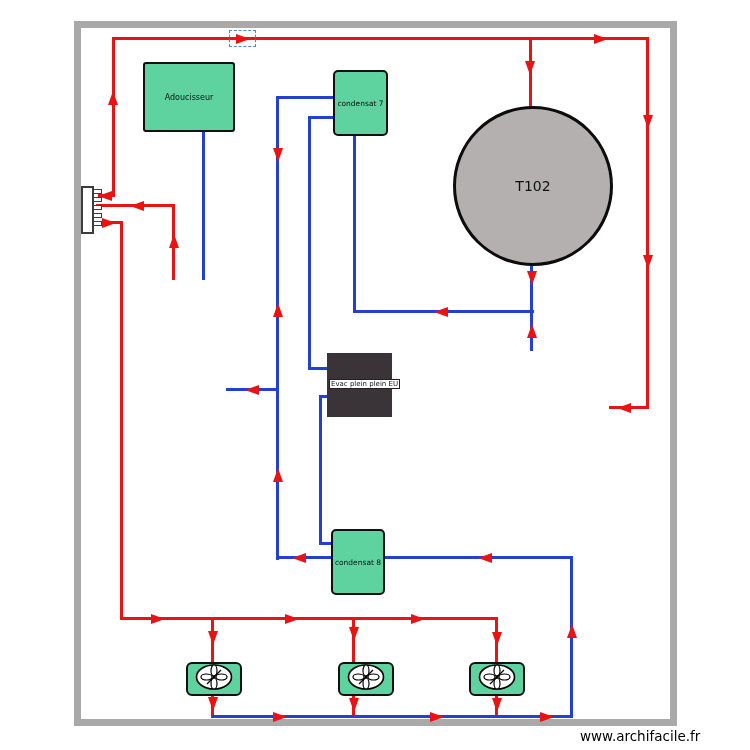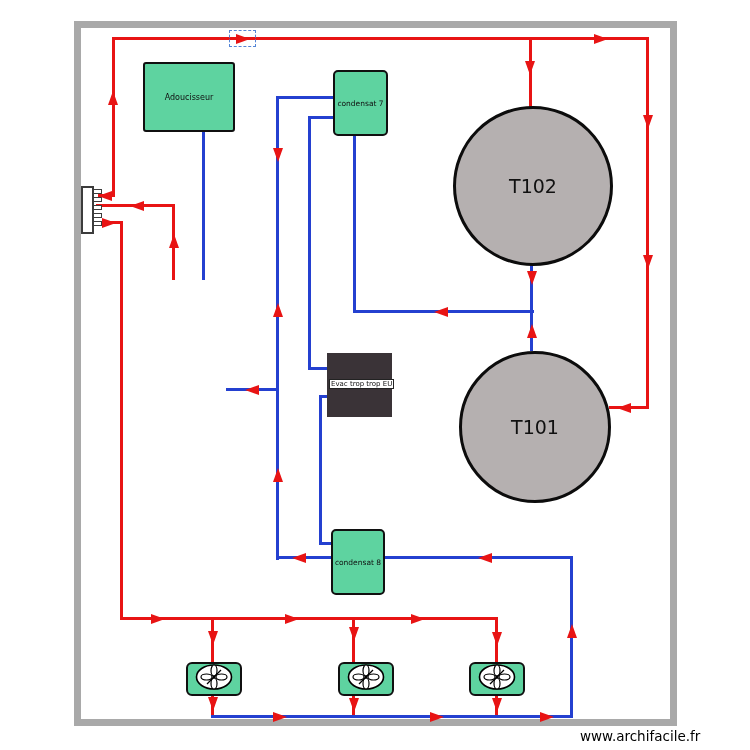--- a/index.html
+++ b/index.html
@@ -12,21 +12,21 @@
   .pipe{position:absolute;z-index:1;}
 
   .equip{position:absolute;z-index:2;display:flex;align-items:center;justify-content:center;
          text-align:center;box-sizing:border-box;color:#101010;}
   .green{background:var(--equip);border:2.5px solid #101010;}
   .adoucisseur{left:143px;top:62px;width:92px;height:70px;border-radius:3px;font-size:8px;}
   .condensat2{left:333px;top:70px;width:55px;height:66px;border-radius:5px;font-size:7.5px;}
   .condensat1{left:331px;top:529px;width:54px;height:66px;border-radius:5px;font-size:7.5px;}
   .chaudiere{left:142px;top:278px;width:86px;height:235px;border-radius:16px;
              border-width:3px;font-size:9px;}
-  .tank{background:var(--tank);border:3.5px solid #0c0c0c;border-radius:50%;font-size:19px;}
+  .tank{background:var(--tank);border:3.5px solid #0c0c0c;border-radius:50%;font-size:14px;}
   .t102{left:453px;top:106px;width:160px;height:160px;}
   .t101{left:459px;top:351px;width:152px;height:152px;}
   .evac{left:327px;top:353px;width:65px;height:64px;background:var(--dark);border:none;}
   .evac-label{position:absolute;left:329px;top:379px;z-index:3;background:#ffffff;
               border:1px solid #222;font-size:7px;padding:0 1px;white-space:nowrap;color:#101010;}
 
   .fan{position:absolute;z-index:2;width:56px;height:34px;background:var(--equip);
        border:2.5px solid #101010;border-radius:6px;display:flex;align-items:center;
        justify-content:center;box-sizing:border-box;}
   .fan1{left:186px;top:662px;}
@@ -146,25 +146,22 @@
   <div class="equip green condensat2">
     <span>condensat 7</span>
   </div>
 
   <div class="equip tank t102">
     <span>T102</span>
   </div>
 
 
   <div class="equip evac"></div>
-  <div class="evac-label">Evac trop trop EU</div>
-
-  <div class="equip tank t101">
-    <span>T101</span>
-  </div>
+  <div class="evac-label">Evac plein plein EU</div>
+
 
   <div class="equip green condensat1">
     <span>condensat 8</span>
   </div>
 
   <div class="fan fan1">
     <span>
       <svg width="38" height="26" viewBox="0 0 38 26">
         <ellipse cx="19" cy="13" rx="17.5" ry="12" fill="#fff" stroke="#000" stroke-width="1.6"></ellipse>
         <g stroke="#000" stroke-width="1.2" fill="#fff">

